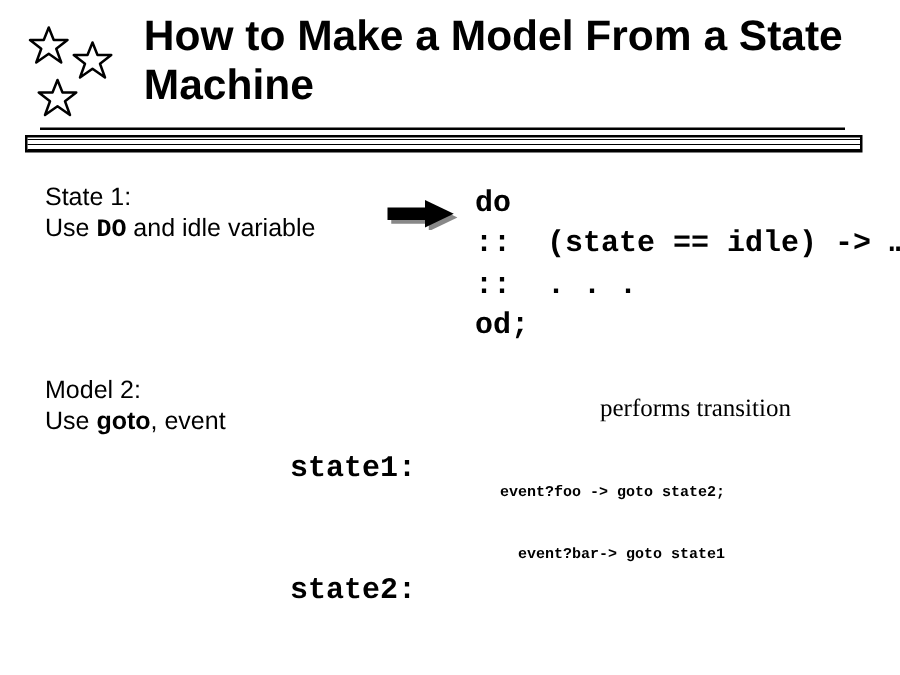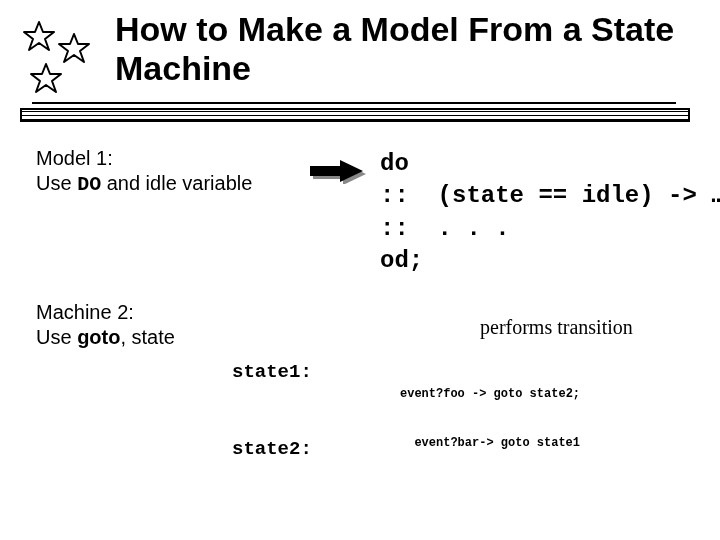--- a/index.html
+++ b/index.html
@@ -95,21 +95,21 @@
     font-size: 20px;
     font-family: "Times New Roman", serif;
     margin-left: 40px;
   }
   .statelabels {
     position: absolute;
     left: 232px;
     top: 360px;
     font-family: "Courier New", monospace;
     font-weight: bold;
-    font-size: 19px;
+    font-size: 24px;
     line-height: 1.35;
     white-space: pre;
   }
   .events {
     position: absolute;
     left: 400px;
     top: 386px;
     font-family: "Courier New", monospace;
     font-weight: bold;
     font-size: 12px;
@@ -132,21 +132,21 @@
       </g>
     </svg>
   </div>
 
   <div class="title">How to Make a Model From a State Machine</div>
 
   <div class="hatchbar"></div>
   <div class="hatchbar-over"></div>
 
   <div class="choice1">
-    <div>Model 1:</div>
+    <div>State 1:</div>
     <div>
       <span>Use </span><span class="mono">DO</span><span> and idle variable</span>
     </div>
   </div>
 
   <div class="arrow1">
     <svg viewBox="0 0 58 26" width="58" height="26">
       <g>
         <rect x="5" y="11" width="30" height="10" fill="#888"></rect>
         <polygon points="35,5 35,27 58,16" fill="#888"></polygon>
@@ -155,23 +155,23 @@
       </g>
     </svg>
   </div>
 
   <div class="code1"><span>do</span>
 <span>::  (state == idle) -&gt; …</span>
 <span>::  . . .</span>
 <span>od;</span></div>
 
   <div class="choice2">
-    <div>Machine 2:</div>
+    <div>Model 2:</div>
     <div>
-      <span>Use </span><span class="mono">goto</span><span>, state</span>
+      <span>Use </span><span class="mono">goto</span><span>, event</span>
     </div>
   </div>
 
   <div class="perf">performs transition</div>
 
   <div class="statelabels"><span>state1:</span>
 
 
 <span>state2:</span></div>
 

